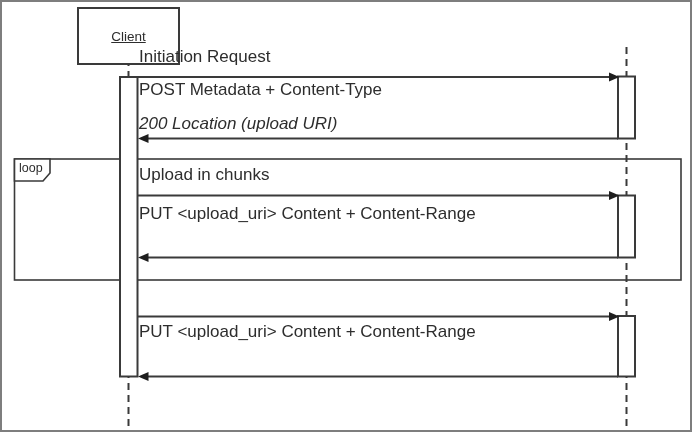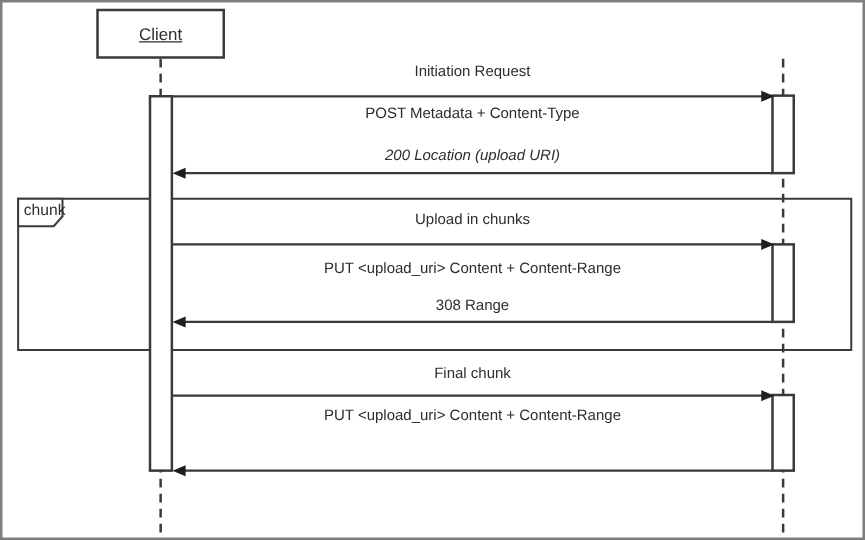--- a/index.html
+++ b/index.html
@@ -20,42 +20,42 @@
   }
   .layer-svg {
     position: absolute;
     left: 0; top: 0;
     width: 692px; height: 432px;
     z-index: 1;
   }
   .actor-box {
     position: absolute;
     top: 5px;
-    height: 40px;
+    height: 58px;
     background: #ffffff;
     border: 2px solid #3a3a3a;
     box-sizing: border-box;
     display: flex;
     align-items: center;
     justify-content: center;
     z-index: 4;
   }
   .actor-box .actor-label {
     font-size: 13.5px;
     text-decoration: underline;
     color: #2d2d2d;
   }
   .client-box { left: 75px; width: 103px; }
   .server-box { left: 574px; width: 102px; }
   .msg-text {
     position: absolute;
     left: 137px;
     width: 478px;
-    text-align: center;
-    font-size: 12px;
+    text-align: left;
+    font-size: 17px;
     line-height: 16px;
     color: #2d2d2d;
     z-index: 4;
     white-space: nowrap;
   }
   .t-s1-title { top: 47px; }
   .t-s1-req   { top: 80px; }
   .t-s1-resp  { top: 114px; font-style: italic; }
   .t-s2-title { top: 165px; }
   .t-s2-req   { top: 204px; }
@@ -103,26 +103,24 @@
     <line x1="136" y1="314.5" x2="609" y2="314.5" stroke="#3a3a3a" stroke-width="1.8"></line>
     <polygon points="617.5,314.5 607,310.1 607,318.9" fill="#1e1e1e"></polygon>
     <line x1="616" y1="374.5" x2="146" y2="374.5" stroke="#3a3a3a" stroke-width="1.8"></line>
     <polygon points="136,374.5 146.5,370.1 146.5,378.9" fill="#1e1e1e"></polygon>
   </svg>
 
   <div class="actor-box client-box">
     <span class="actor-label">Client</span>
   </div>
 
-  <div class="loop-operator">chunk</div>
+  <div class="loop-operator">loop</div>
 
   <div class="msg-text t-s1-title">Initiation Request</div>
   <div class="msg-text t-s1-req">POST Metadata + Content-Type</div>
   <div class="msg-text t-s1-resp">200 Location (upload URI)</div>
 
   <div class="msg-text t-s2-title">Upload in chunks</div>
   <div class="msg-text t-s2-req">PUT &lt;upload_uri&gt; Content + Content-Range</div>
-  <div class="msg-text t-s2-resp">308 Range</div>
 
-  <div class="msg-text t-s3-title">Final chunk</div>
   <div class="msg-text t-s3-req">PUT &lt;upload_uri&gt; Content + Content-Range</div>
 
 </div>
 
 </body></html>

